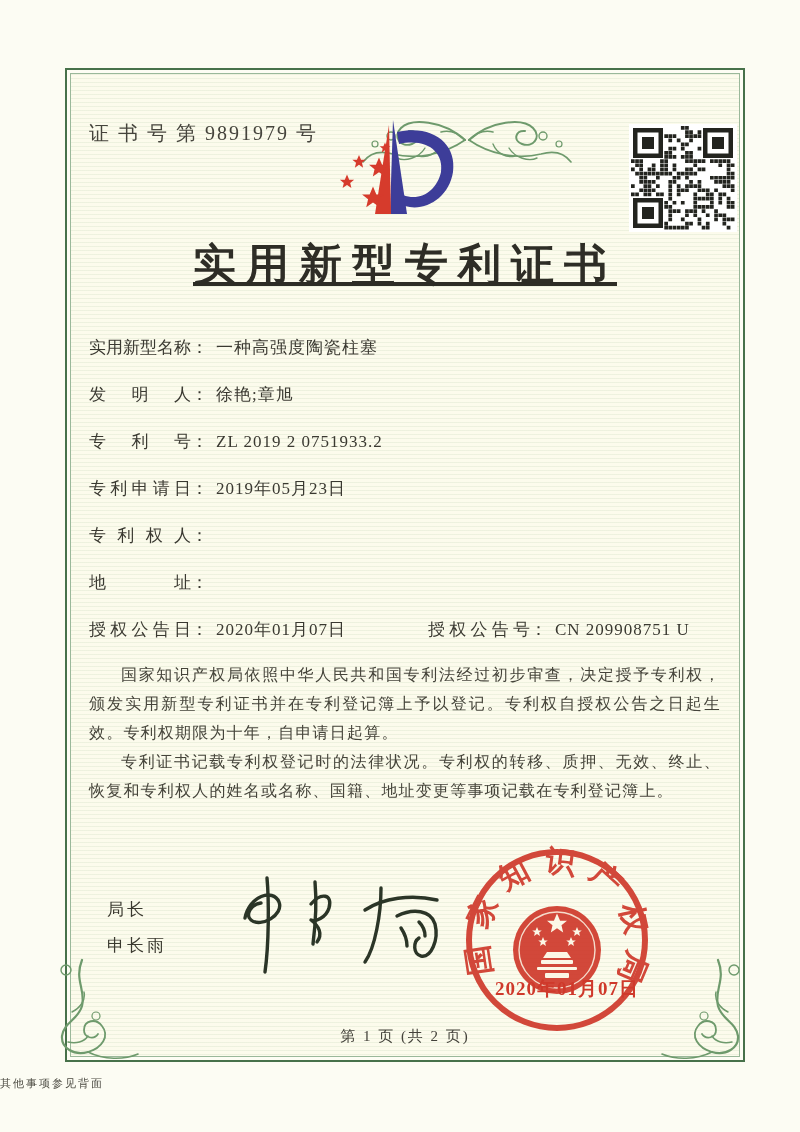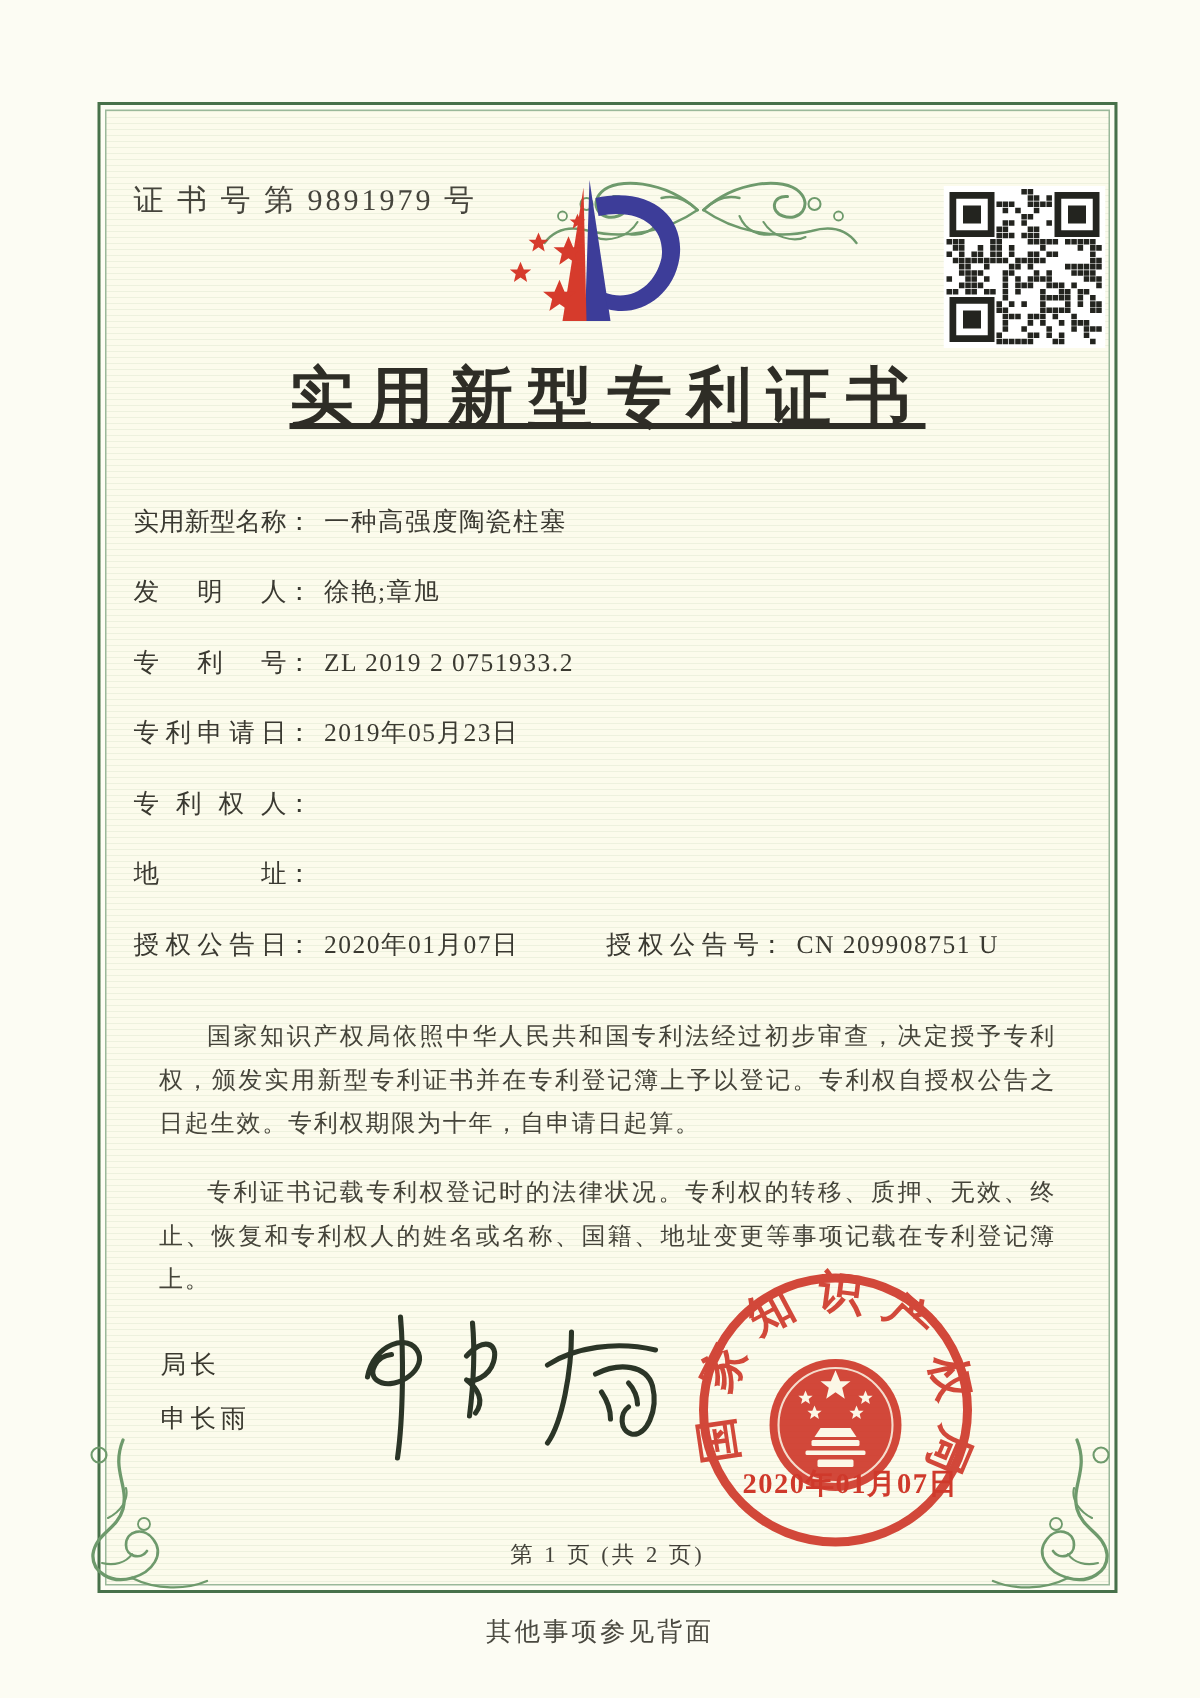--- a/index.html
+++ b/index.html
@@ -27,41 +27,41 @@
   .qr{position:absolute;left:562px;top:54px;width:108px;height:108px;}
   .title{
     position:absolute;left:0;top:166px;width:100%;text-align:center;
     font-size:43px;font-weight:700;letter-spacing:10px;color:#2e2d26;text-decoration:underline;
   }
   .fields{position:absolute;left:22px;top:266px;width:636px;font-size:17px;color:#3a3931;}
   .frow{display:flex;margin-bottom:24px;line-height:23px;}
   .flabel{display:inline-block;width:102px;text-align:justify;text-align-last:justify;flex:0 0 102px;font-family:Liberation Serif, serif;}
   .fcolon{flex:0 0 auto;margin-right:8px;}
   .fvalue{white-space:pre-line;letter-spacing:1px;}
-  .fgroup2{display:flex;margin-left:58px;align-items:flex-end;}
+  .fgroup2{display:flex;margin-left:82px;align-items:flex-end;}
   .paras{
     position:absolute;left:22px;top:590px;width:632px;
     font-size:16px;line-height:29px;text-align:justify;letter-spacing:1.2px;
     color:#45443a;
   }
-  .paras p{margin:17px;text-indent:2em;}
+  .paras p{margin:0;text-indent:2em;}
   .director{position:absolute;left:40px;top:822px;font-size:17px;letter-spacing:3px;line-height:36px;color:#3a392f;}
   .signature{position:absolute;left:148px;top:800px;width:240px;height:110px;}
   .seal{position:absolute;left:392px;top:772px;width:196px;height:196px;}
   .seal-date{
     position:absolute;left:428px;top:906px;
     color:#cf392b;font-size:19px;font-weight:700;letter-spacing:1px;white-space:nowrap;
   }
   .page-indicator{
     position:absolute;left:0;bottom:14px;width:100%;text-align:center;
     font-size:15px;letter-spacing:2px;color:#43423a;
   }
   .back-note{
-    position:absolute;left:0;top:1076px;width:800px;text-align:center;
-    font-size:17px;letter-spacing:2px;color:#4a4940;
+    position:absolute;left:0;top:1076px;width:800px;
+    font-size:11px;letter-spacing:2px;color:#4a4940;
   }
   .green-stroke{stroke:#6e9a6c;fill:none;stroke-linecap:round;}
 </style>
 </head>
 <body>
 
 <svg width="0" height="0" style="position:absolute" aria-hidden="true">
   <defs>
     <path id="st" d="M0,-10 L2.94,-3.09 L9.51,-3.09 L4.26,1.18 L5.88,8.09 L0,4 L-5.88,8.09 L-4.26,1.18 L-9.51,-3.09 L-2.94,-3.09 Z"></path>
     <g id="flourish">

